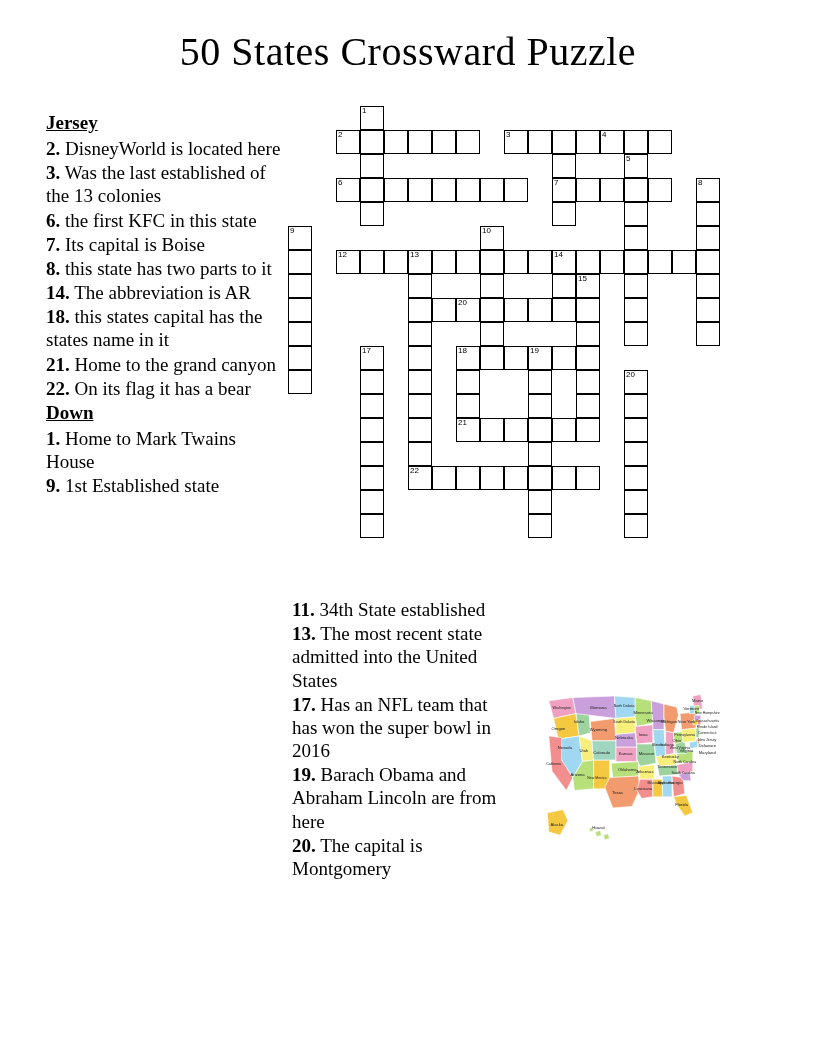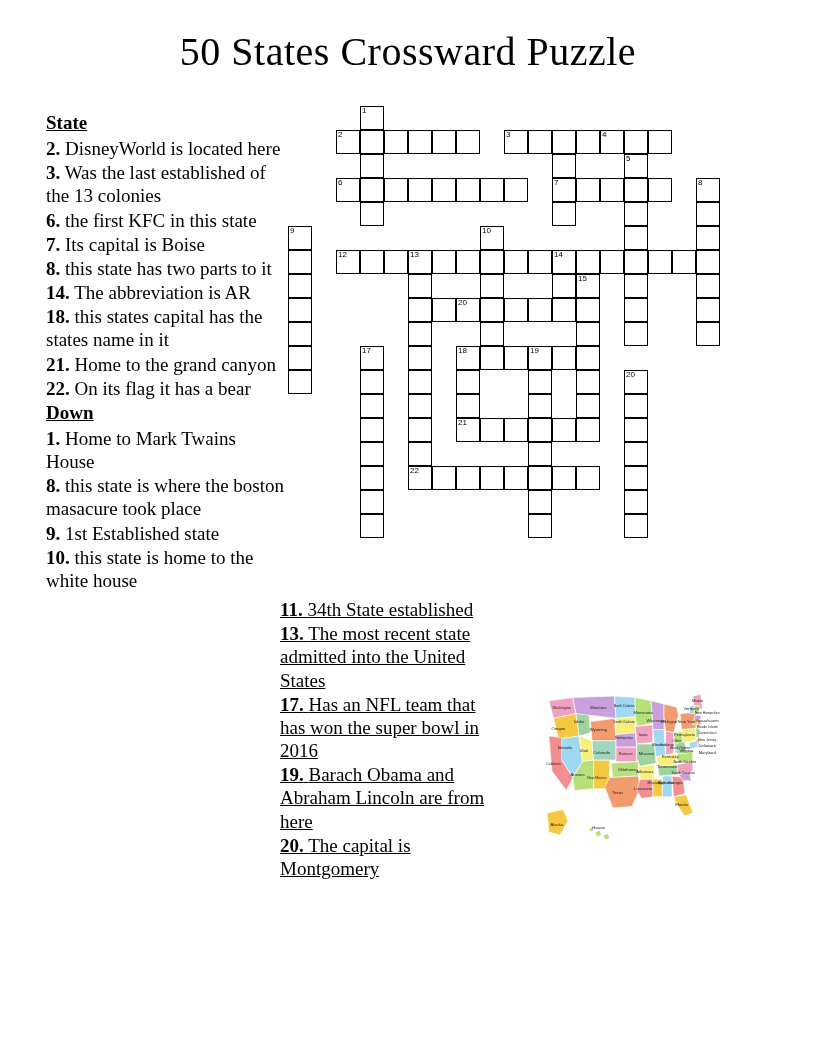--- a/index.html
+++ b/index.html
@@ -37,24 +37,23 @@
 
   
   #col-left {
     position: absolute;
     left: 46px;
     top: 110px;
     width: 240px;
   }
   #col-mid {
     position: absolute;
-    left: 280px;
+    left: 292px;
     top: 598px;
     width: 215px;
-    text-decoration: underline;
   }
 
   
   #grid-wrap {
     position: absolute;
     left: 288px;
     top: 106px;
     width: 480px;
     height: 480px;
   }
@@ -95,38 +94,36 @@
     fill: #222;
   }
   .st { stroke: #ffffff; stroke-width: 0.4; }
 </style>
 </head>
 <body>
 
 <h1 id="page-title">50 States Crossward Puzzle</h1>
 
 <div id="col-left">
-  <div class="clue-heading">State</div>
+  <div class="clue-heading">Jersey</div>
 
   <div class="clue"><b>2.</b> <span>DisneyWorld is located here</span></div>
   <div class="clue"><b>3.</b> <span>Was the last established of the 13 colonies</span></div>
   <div class="clue"><b>6.</b> <span>the first KFC in this state</span></div>
   <div class="clue"><b>7.</b> <span>Its capital is Boise</span></div>
   <div class="clue"><b>8.</b> <span>this state has two parts to it</span></div>
   <div class="clue"><b>14.</b> <span>The abbreviation is AR</span></div>
   <div class="clue"><b>18.</b> <span>this states capital has the states name in it</span></div>
   <div class="clue"><b>21.</b> <span>Home to the grand canyon</span></div>
   <div class="clue"><b>22.</b> <span>On its flag it has a bear</span></div>
 
   <div class="clue-heading">Down</div>
 
   <div class="clue"><b>1.</b> <span>Home to Mark Twains House</span></div>
-  <div class="clue"><b>8.</b> <span>this state is where the boston masacure took place</span></div>
   <div class="clue"><b>9.</b> <span>1st Established state</span></div>
-  <div class="clue"><b>10.</b> <span>this state is home to the white house</span></div>
 </div>
 
 <div id="col-mid">
   <div class="clue"><b>11.</b> <span>34th State established</span></div>
   <div class="clue"><b>13.</b> <span>The most recent state admitted into the United States</span></div>
   <div class="clue"><b>17.</b> <span>Has an NFL team that has won the super bowl in 2016</span></div>
   <div class="clue"><b>19.</b> <span>Barach Obama and Abraham Lincoln are from here</span></div>
   <div class="clue"><b>20.</b> <span>The capital is Montgomery</span></div>
 </div>
 

